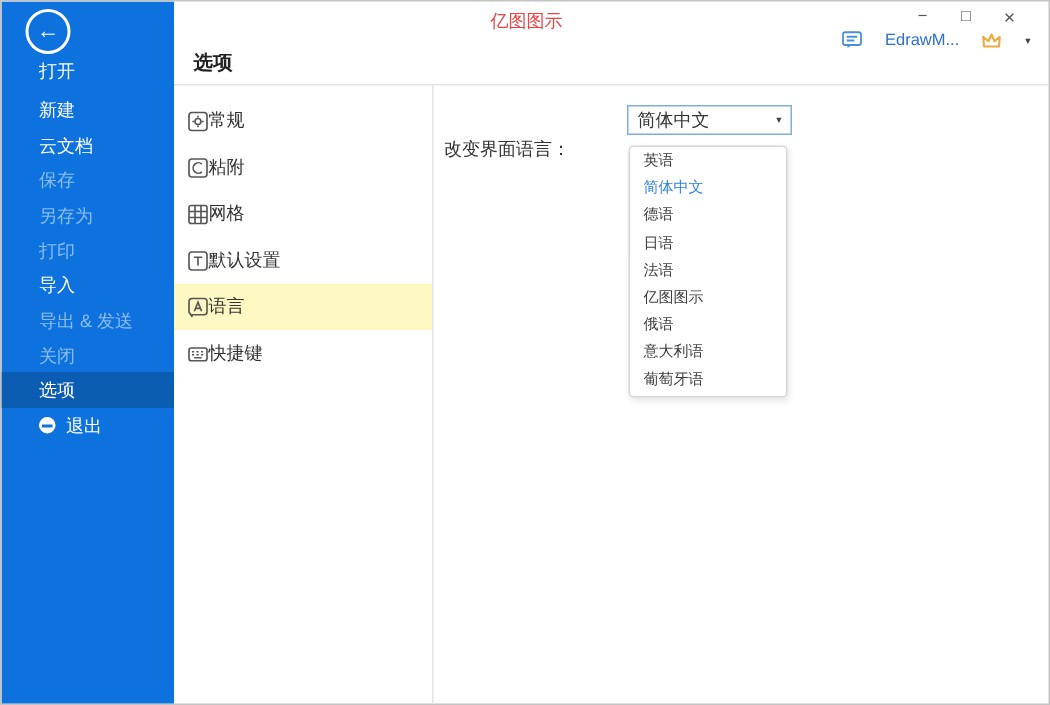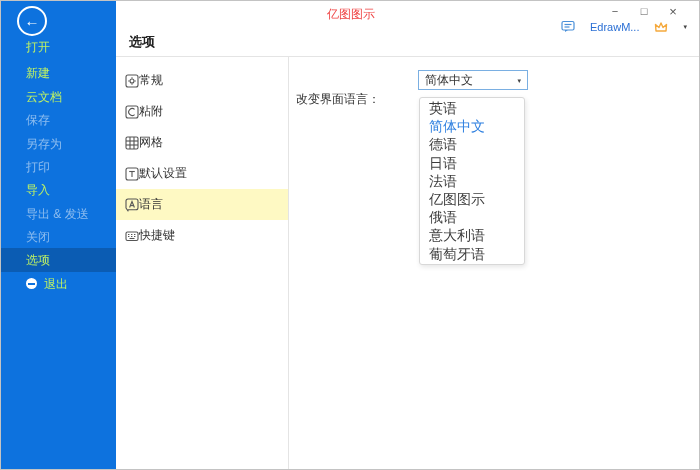--- a/index.html
+++ b/index.html
@@ -19,21 +19,21 @@
     background:#0d72de;
   }
   .back-btn {
     position:absolute; left:16px; top:5px; width:30px; height:30px;
     border:2px solid #fff; border-radius:50%;
     display:flex; align-items:center; justify-content:center; cursor:pointer;
   }
   .back-arrow { color:#fff; font-size:15px; line-height:1; margin-top:-1px; }
   .nav-item {
     position:absolute; left:0; width:115px; height:24px; line-height:24px;
-    padding-left:25px; color:#bef264; font-size:12px; cursor:pointer; white-space:nowrap;
+    padding-left:25px; color:#ffffff; font-size:12px; cursor:pointer; white-space:nowrap;
   }
   .nav-item.dim { color:rgba(255,255,255,0.52); }
   .nav-item.nav-sel { background:#0b5cb3; }
   .exit-icon {
     display:inline-block; width:11px; height:11px; background:#fff;
     border-radius:50%; position:relative; vertical-align:-1px; margin-right:7px;
   }
   .exit-icon::after {
     content:""; position:absolute; left:2px; right:2px; top:4.5px; height:2px;
     background:#0d72de;
@@ -88,21 +88,21 @@
   .select .sel-caret {
     position:absolute; right:6px; top:1px; font-size:7px; color:#444; line-height:17px;
   }
   .dropdown {
     position:absolute; left:418px; top:96px; width:106px;
     background:#fff; border:1px solid #d8d8d8; border-radius:3px;
     box-shadow:1px 2px 5px rgba(0,0,0,0.10); padding:1px 0;
   }
   .dd-item {
     height:18.2px; line-height:18.2px; padding-left:9px;
-    font-size:14px; color:#3d3d3d; cursor:pointer; white-space:nowrap;
+    font-size:10px; color:#3d3d3d; cursor:pointer; white-space:nowrap;
   }
   .dd-item.sel { color:#2f80e0; }
 </style>
 </head>
 <body>
 
 <div class="window">
 
   <aside class="sidebar">
     <div class="back-btn">

